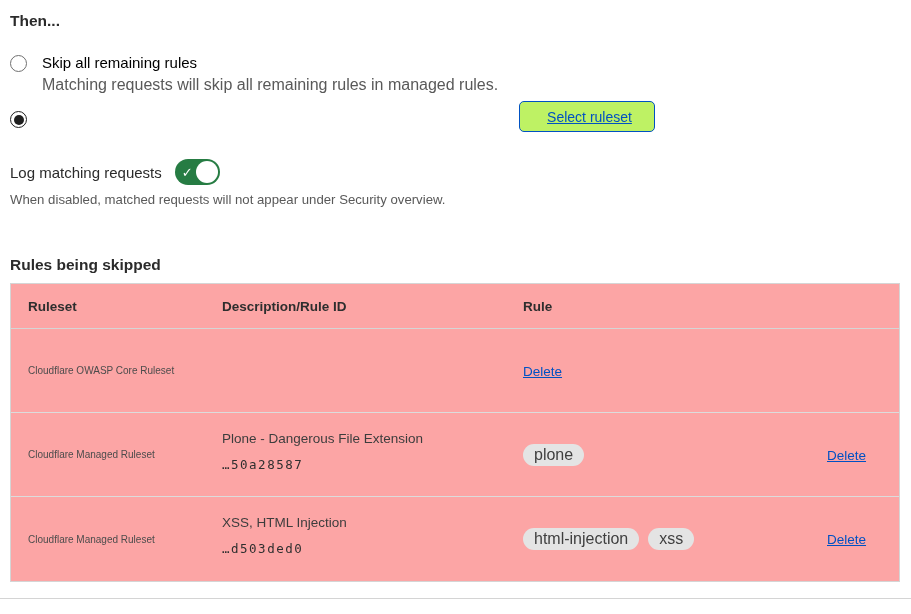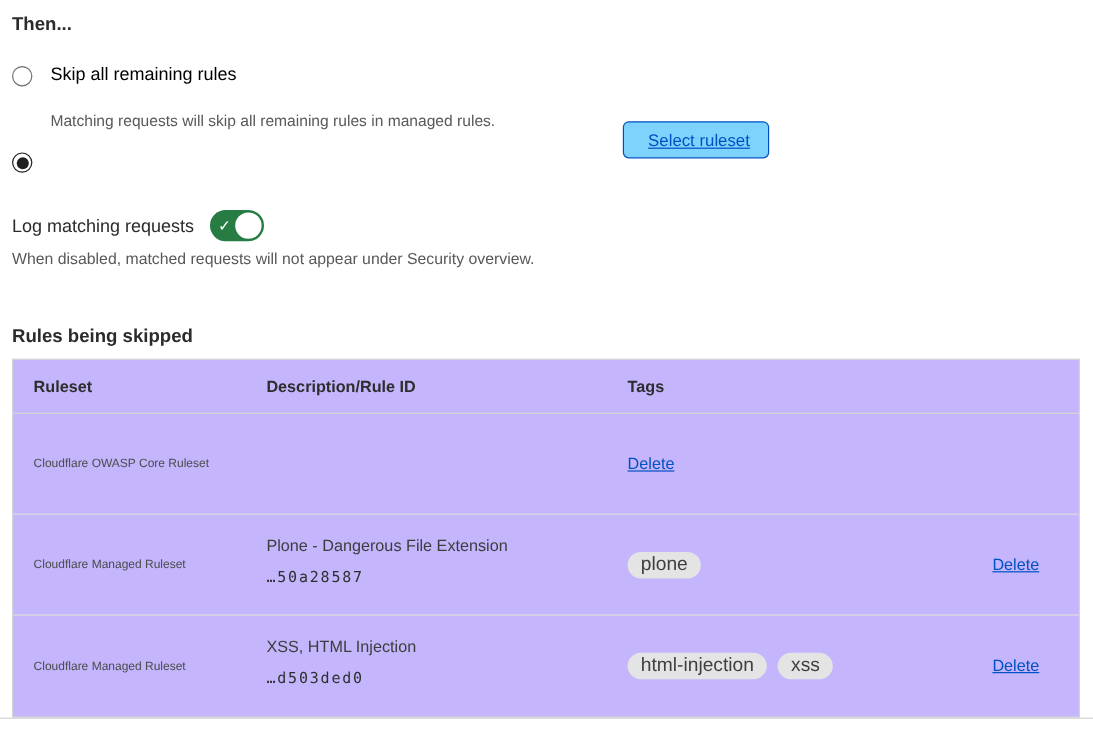--- a/index.html
+++ b/index.html
@@ -39,28 +39,28 @@
   .radio.selected { border-color: #1f1f1f; }
   .radio.selected::after {
     content: '';
     position: absolute;
     inset: 2.5px;
     border-radius: 50%;
     background: #1f1f1f;
   }
   .option-body { margin-left: 15px; }
   .option-label { font-size: 15px; color: #000000; line-height: 19px; cursor: pointer; }
-  .option-desc { margin-top: 21px; font-size: 13px; color: #595959; line-height: 16px; text-align: right; }
+  .option-desc { margin-top: 5px; font-size: 16px; color: #595959; line-height: 16px; text-align: right; }
 
   .select-ruleset-btn {
     position: absolute;
     left: 519px; top: 101px;
-    width: 122px; height: 31px;
+    width: 136px; height: 31px;
     display: flex; align-items: center; justify-content: center;
-    background: #7dd3fc;
+    background: #bef264;
     border: 1px solid #0051c3;
     border-radius: 5px;
     font-family: "Liberation Sans", sans-serif;
     font-size: 14px;
     color: #0051c3;
     text-decoration: underline;
     cursor: pointer;
     padding-left: 11px;
   }
 
@@ -92,21 +92,21 @@
     border-radius: 50%;
     background: #ffffff;
   }
   .log-desc { margin-top: 7px; font-size: 13.2px; color: #595959; line-height: 16px; }
 
   
   .rules-heading { margin-top: 48px; }
   .rules-table {
     margin-top: 10px;
     border: 1px solid #d5d5d5;
-    background: #c4b5fd;
+    background: #fca5a5;
   }
   .t-head, .t-row {
     display: grid;
     grid-template-columns: 211px 301px 304px 1fr;
   }
   .t-head {
     height: 45px;
     align-items: center;
     border-bottom: 1px solid #d5d5d5;
   }
@@ -184,21 +184,21 @@
       </button>
     </div>
     <div class="log-desc">When disabled, matched requests will not appear under Security overview.</div>
 
     <h2 class="section-heading rules-heading">Rules being skipped</h2>
 
     <div class="rules-table">
       <div class="t-head">
         <div class="c1">Ruleset</div>
         <div>Description/Rule ID</div>
-        <div>Tags</div>
+        <div>Rule</div>
         <div></div>
       </div>
 
       <div class="t-row">
         <div class="c1 cell-ruleset">Cloudflare OWASP Core Ruleset</div>
         <div class="cell-tags"></div>
         <div class="cell-delete">
           <a class="delete-link">Delete</a>
         </div>
       </div>

